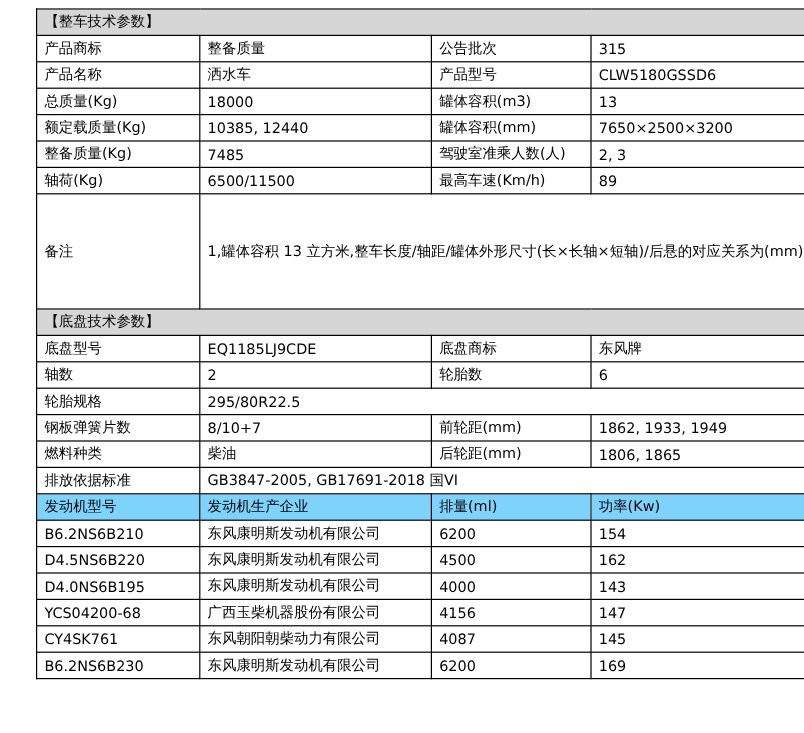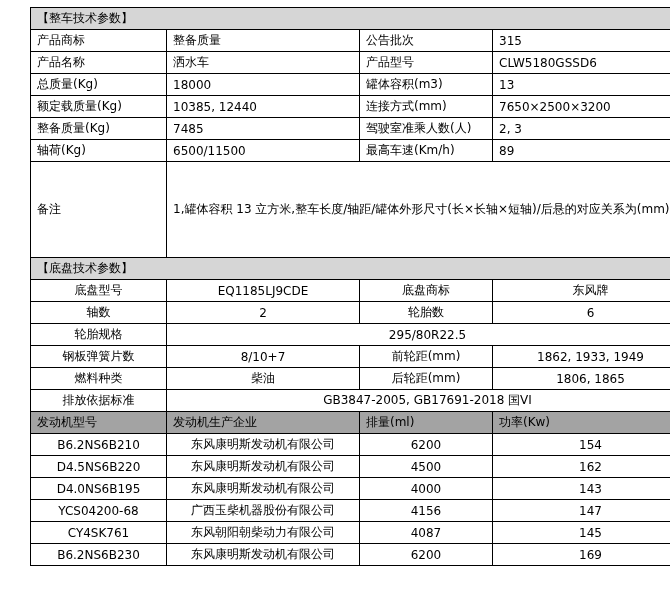--- a/index.html
+++ b/index.html
@@ -32,22 +32,22 @@
     white-space: nowrap;
     color: #000;
   }
   th.sec {
     background: #d6d6d6;
     font-weight: bold;
     font-size: 13px;
     height: 20px;
   }
   tr.vrow td { height: 22px; }      
-  tr.crow td { height: 20px; text-align: center; }      
-  tr.ghead td { background: #a3a3a3; height: 20px; }
+  tr.crow td { height: 20px; }      
+  tr.ghead td { background: #7dd3fc; height: 20px; }
   td.remark-label { vertical-align: top; padding-top: 4px; }
   td.remark-text {
     vertical-align: top;
     white-space: normal;
     line-height: 18.5px;
     height: 96px;
     padding-top: 3px;
   }
 </style>
 </head>
@@ -81,21 +81,21 @@
     </tr>
     <tr class="vrow">
       <td>总质量(Kg)</td>
       <td>18000</td>
       <td>罐体容积(m3)</td>
       <td>13</td>
     </tr>
     <tr class="vrow">
       <td>额定载质量(Kg)</td>
       <td>10385, 12440</td>
-      <td>连接方式(mm)</td>
+      <td>罐体容积(mm)</td>
       <td>7650×2500×3200</td>
     </tr>
     <tr class="vrow">
       <td>整备质量(Kg)</td>
       <td>7485</td>
       <td>驾驶室准乘人数(人)</td>
       <td>2, 3</td>
     </tr>
     <tr class="vrow">
       <td>轴荷(Kg)</td>

